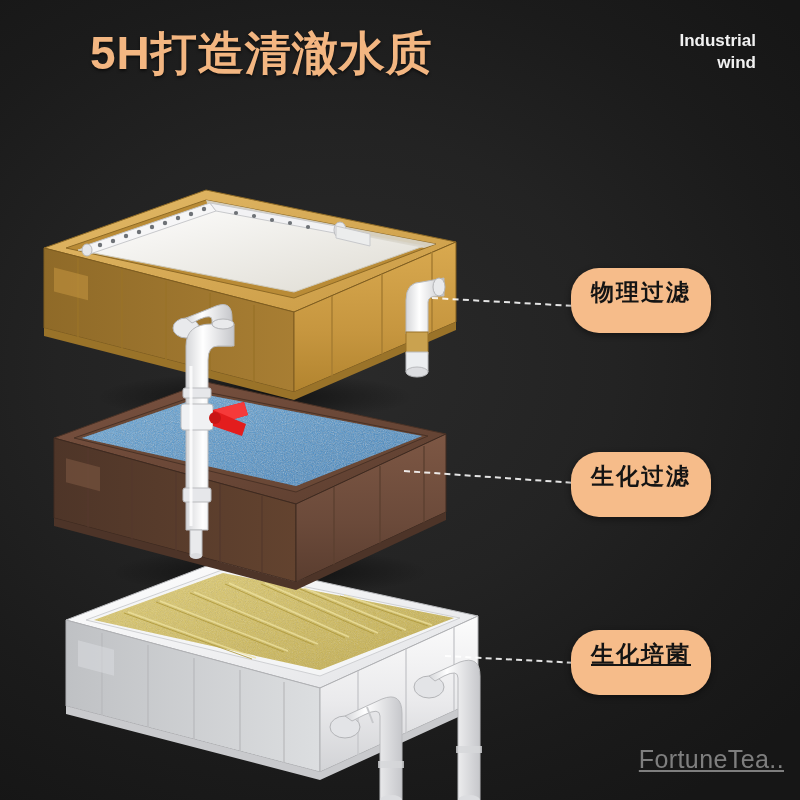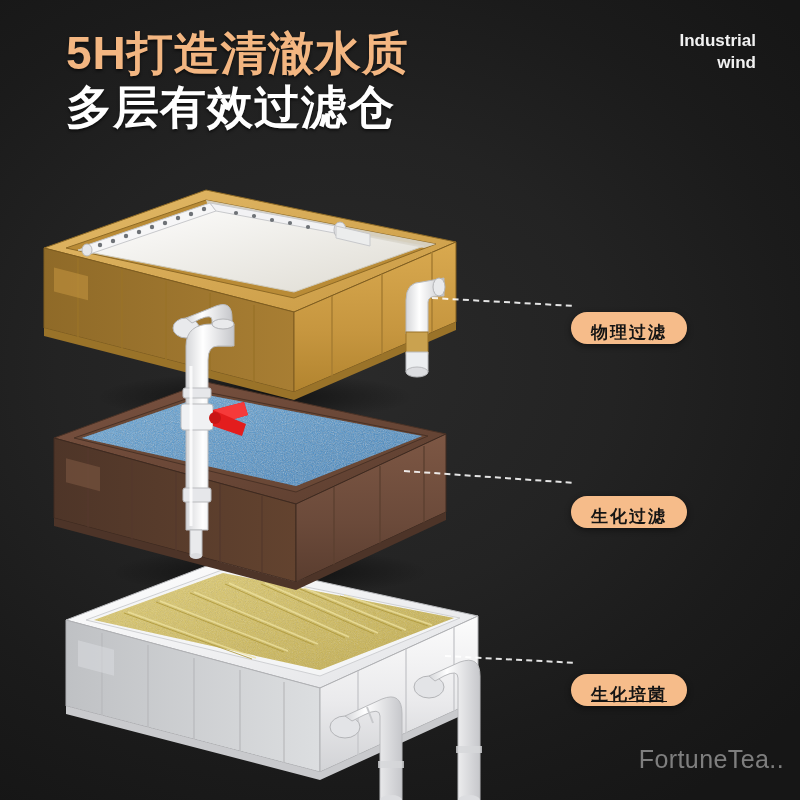--- a/index.html
+++ b/index.html
@@ -10,38 +10,38 @@
   #stage{position:relative;width:800px;height:800px;
          background:
            radial-gradient(ellipse 620px 520px at 42% 46%, #2a2a2a 0%, #232323 45%, #1b1b1b 75%, #161616 100%);
          overflow:hidden;}
 
   
   #headline{position:absolute;left:66px;top:30px;width:470px;z-index:40;}
   .hl-line{font-weight:bold;letter-spacing:1px;line-height:1.0;
            white-space:nowrap;}
   .hl1{font-size:46px;color:#f3b681;
-       text-shadow:0 2px 3px rgba(0,0,0,.55);}
+       text-shadow:0 2px 3px rgba(0,0,0,.55);margin-left:24px;}
   .hl2{font-size:46px;color:#ffffff;margin-top:8px;
        text-shadow:0 2px 3px rgba(0,0,0,.55);}
 
   
   #brand{position:absolute;right:44px;top:30px;text-align:right;z-index:40;
          color:#f2f2f2;font-size:17px;font-weight:bold;line-height:1.28;margin-left:37px;}
 
   
   #watermark{position:absolute;right:16px;bottom:26px;z-index:45;
-             color:rgba(190,190,190,.62);font-size:25px;letter-spacing:.4px;}
+             color:rgba(190,190,190,.62);font-size:25px;letter-spacing:.4px;text-decoration:underline;}
 
   
   .pill{position:absolute;z-index:40;
         background:#f6bc8a;color:#141414;
-        font-size:17px;font-weight:bold;letter-spacing:2px;
-        padding:9px 20px 0 20px;border-radius:28px;white-space:nowrap;
-        box-shadow:0 2px 6px rgba(0,0,0,.45);margin-top:44px;}
+        font-size:23px;font-weight:bold;letter-spacing:2px;
+        padding:9px 20px 25px 20px;border-radius:28px;white-space:nowrap;
+        box-shadow:0 2px 6px rgba(0,0,0,.45);}
   #pill-0{left:571px;top:268px;}
   #pill-1{left:571px;top:452px;text-align:right;}
   #pill-2{left:571px;top:630px;text-decoration:underline;}
 
   
   .leader{position:absolute;z-index:35;height:0;
           border-top:2px dashed rgba(255,255,255,.88);}
   #lead-0{left:432px;top:297px;width:140px;transform:rotate(3.2deg);transform-origin:left center;}
   #lead-1{left:404px;top:470px;width:168px;transform:rotate(4.0deg);transform-origin:left center;}
   #lead-2{left:445px;top:655px;width:128px;transform:rotate(3.0deg);transform-origin:left center;}
@@ -362,21 +362,20 @@
   </div>
   <div class="pill" id="pill-1">
     <span>生化过滤</span>
   </div>
   <div class="pill" id="pill-2">
     <span>生化培菌</span>
   </div>
 
   <div id="headline">
     <div class="hl-line hl1">5H打造清澈水质</div>
-    <div class="hl-line hl2">多层有效过滤仓</div>
   </div>
 
   <div id="brand">
     <div>Industrial</div>
     <div>wind</div>
   </div>
 
   <div id="watermark">FortuneTea..</div>
 
 </div>

